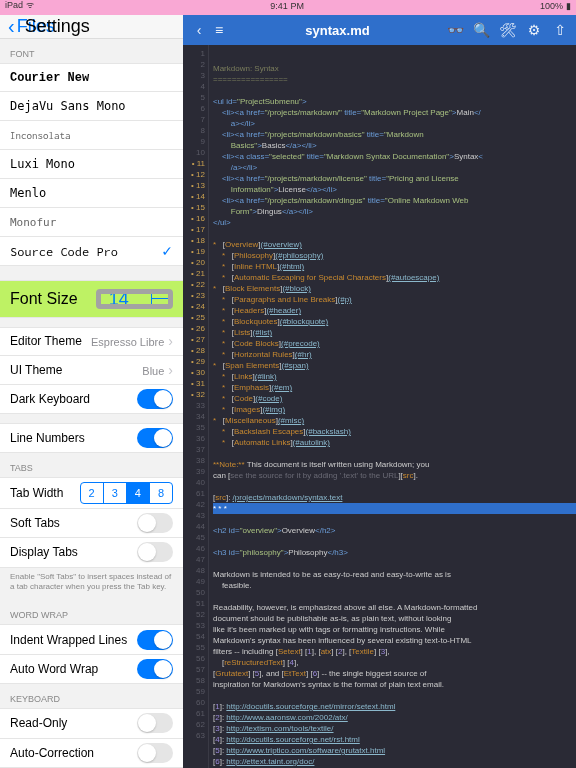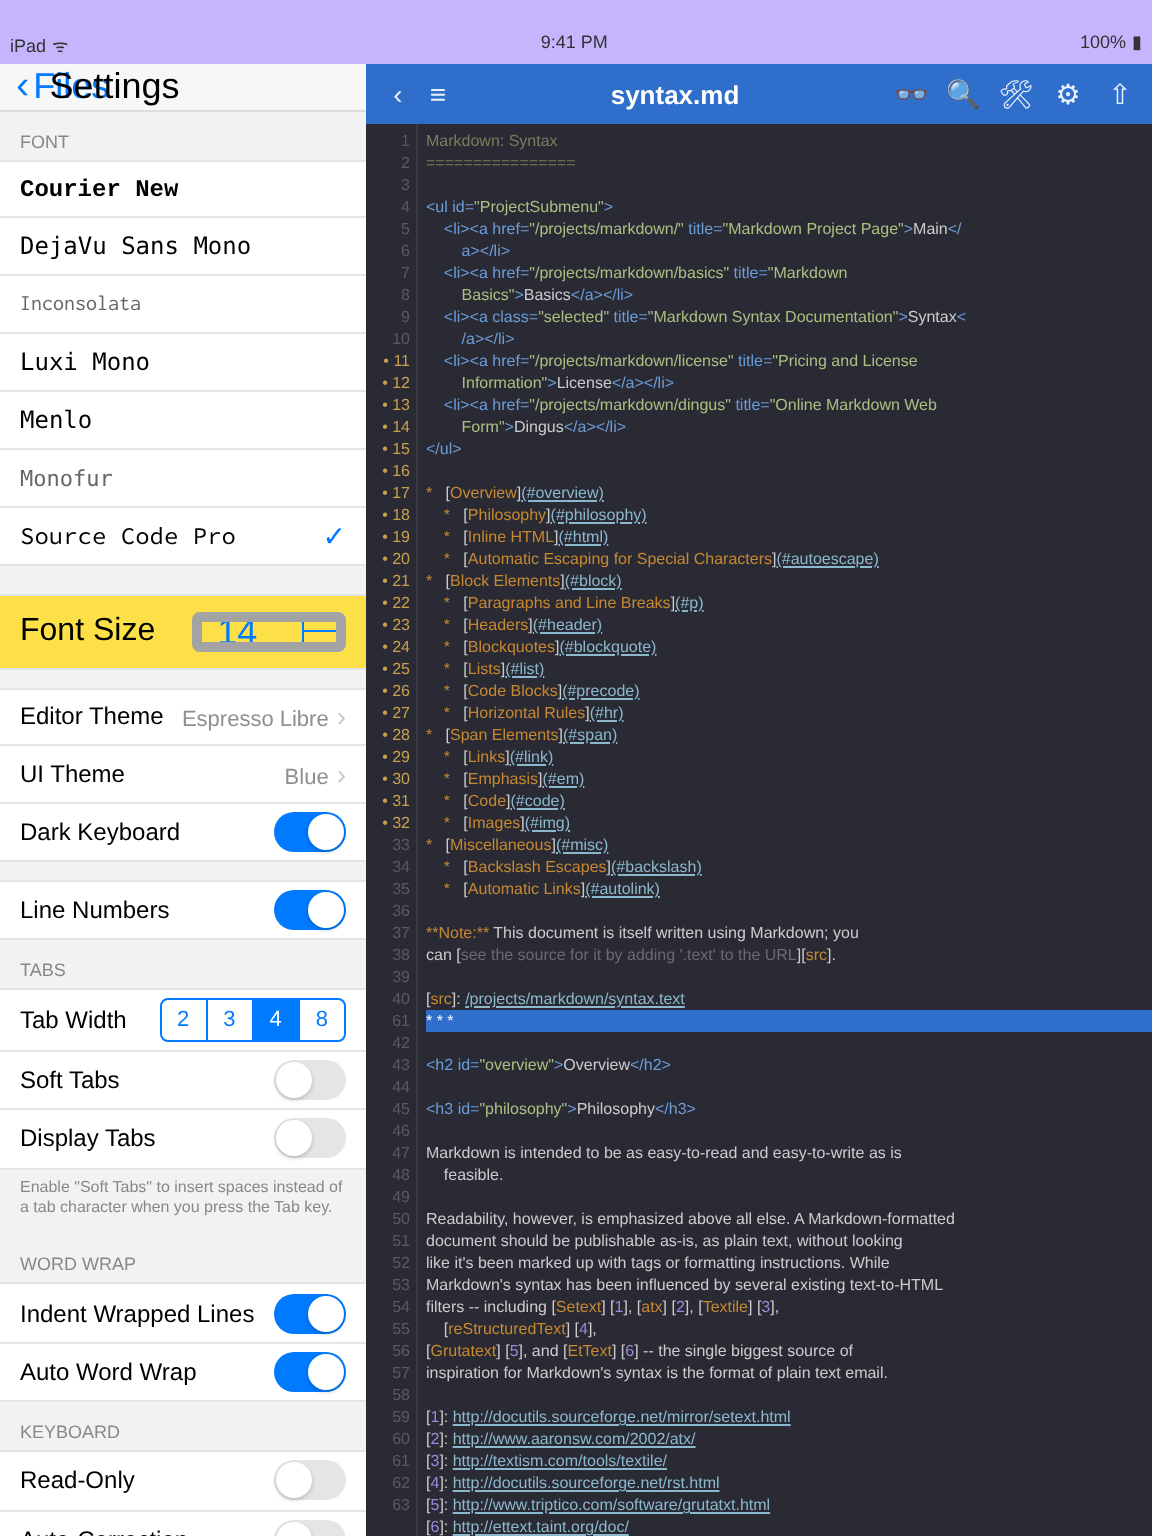--- a/index.html
+++ b/index.html
@@ -1,17 +1,17 @@
 <!DOCTYPE html>
 <html><head>
 <meta charset="utf-8">
 <style>
 *{margin:0;padding:0;box-sizing:border-box;font-family:-apple-system,BlinkMacSystemFont,"Helvetica Neue",Arial,sans-serif}
 html,body{height:768px;width:576px;overflow:hidden}
-.status-bar{height:15px;background:#c4b5fd;display:flex;justify-content:space-between;align-items:flex-start;padding:16px 5px;font-size:9px;color:#333}
+.status-bar{height:15px;background:#f9a8d4;display:flex;justify-content:space-between;align-items:flex-end;padding:4px 5px;font-size:9px;color:#333}
 .status-left,.status-right{display:flex;align-items:center;gap:3px}
 .app{display:flex;height:753px}
 .left-panel{width:183px;background:#f2f2f2;display:flex;flex-direction:column;overflow-y:auto}
 .left-header{height:30px;background:#f7f7f7;display:flex;align-items:center;padding:0 8px;border-bottom:1px solid #ddd}
 .back-btn{color:#007aff;font-size:18px;display:flex;align-items:center;gap:2px}
 .back-btn::before{content:"‹";font-size:20px;font-weight:300}
 .header-title{flex:1;text-align:left;font-size:18px;font-weight:400;margin-left:-30px}
 .section-label{font-size:9px;color:#888;text-transform:uppercase;padding:10px 10px 4px}
 .section-note{font-size:8px;color:#888;padding:4px 10px 8px;line-height:1.3}
 .cell{background:#fff;border-bottom:1px solid #e5e5e5;padding:8px 10px;display:flex;align-items:center;justify-content:space-between;font-size:12px;min-height:29px}
@@ -20,21 +20,21 @@
 .cell-value{color:#8e8e93;font-size:11px}
 .chevron{color:#c7c7cc;font-size:14px;margin-left:4px}
 .check{color:#007aff;font-size:14px}
 .font-courier{font-family:"Courier New",monospace;font-weight:bold}
 .font-dejavu{font-family:"DejaVu Sans Mono",monospace}
 .font-inconsolata{font-family:Inconsolata,monospace;color:#666;font-size:11px}
 .font-luxi{font-family:"Luxi Mono",monospace}
 .font-menlo{font-family:Menlo,monospace}
 .font-monofur{font-family:Monofur,monospace;color:#666;font-size:11px}
 .font-scp{font-family:"Source Code Pro",monospace}
-.stepper-cell{background:#fde047;border-top:1px solid #e5e5e5;border-bottom:1px solid #e5e5e5;padding:8px 10px;display:flex;align-items:center;justify-content:space-between;margin-top:14px}
+.stepper-cell{background:#bef264;border-top:1px solid #e5e5e5;border-bottom:1px solid #e5e5e5;padding:8px 10px;display:flex;align-items:center;justify-content:space-between;margin-top:14px}
 .stepper{border:5px solid #a3a3a3;border-radius:4px;display:flex;align-items:center;height:20px;overflow:hidden}
 .stepper-val{color:#007aff;font-size:18px;font-weight:500;padding:0 8px}
 .stepper-unit{color:#007aff;font-size:10px;padding-right:6px;align-self:flex-end;margin-bottom:16px}
 .stepper-btns{display:flex;flex-direction:column;border-left:1px solid #007aff}
 .stepper-btn{color:#007aff;font-size:8px;width:16px;height:16px;display:flex;align-items:center;justify-content:center}
 .stepper-btn:first-child{border-bottom:1px solid #007aff}
 .toggle{width:36px;height:20px;border-radius:10px;position:relative;background:#e5e5e5}
 .toggle.on{background:#007aff}
 .toggle::after{content:"";position:absolute;width:18px;height:18px;border-radius:50%;background:#fff;top:1px;left:1px;box-shadow:0 1px 2px rgba(0,0,0,0.2)}
 .toggle.on::after{left:17px}
@@ -45,21 +45,21 @@
 .gap{height:14px}
 .right-panel{flex:1;background:#2a2a35;display:flex;flex-direction:column;overflow:hidden}
 .right-header{height:30px;background:#2f6fcb;display:flex;align-items:center;padding:0 6px;color:#fff}
 .rh-icon{width:20px;height:20px;display:flex;align-items:center;justify-content:center;font-size:14px;opacity:0.9}
 .rh-title{flex:1;text-align:center;font-size:13px;font-weight:600}
 .rh-right{display:flex;gap:6px}
 .editor{flex:1;display:flex;overflow:hidden;font-family:Menlo,Consolas,monospace;font-size:8px;line-height:11px}
 .gutter{width:26px;background:#2a2a35;border-right:1px solid #3a3a45;text-align:right;padding:3px 3px 0 0;color:#5a5a65}
 .gutter div{height:11px}
 .gutter .mark{color:#c9a050}
-.code{flex:1;padding:3px 0 0 4px;color:#ccc;white-space:pre;overflow:hidden}
+.code{flex:1;padding:18px 0 0 4px;color:#ccc;white-space:pre;overflow:hidden}
 .code div{height:11px}
 .c-comment{color:#7a7d5c}
 .c-tag{color:#6b9dd8}
 .c-attr{color:#6b9dd8}
 .c-string{color:#a8c080}
 .c-link{color:#8bb8cc;text-decoration:underline}
 .c-gold{color:#c78930}
 .c-bullet{color:#c78930}
 .c-num{color:#9b8ad8}
 .c-muted{color:#6a6a75}

